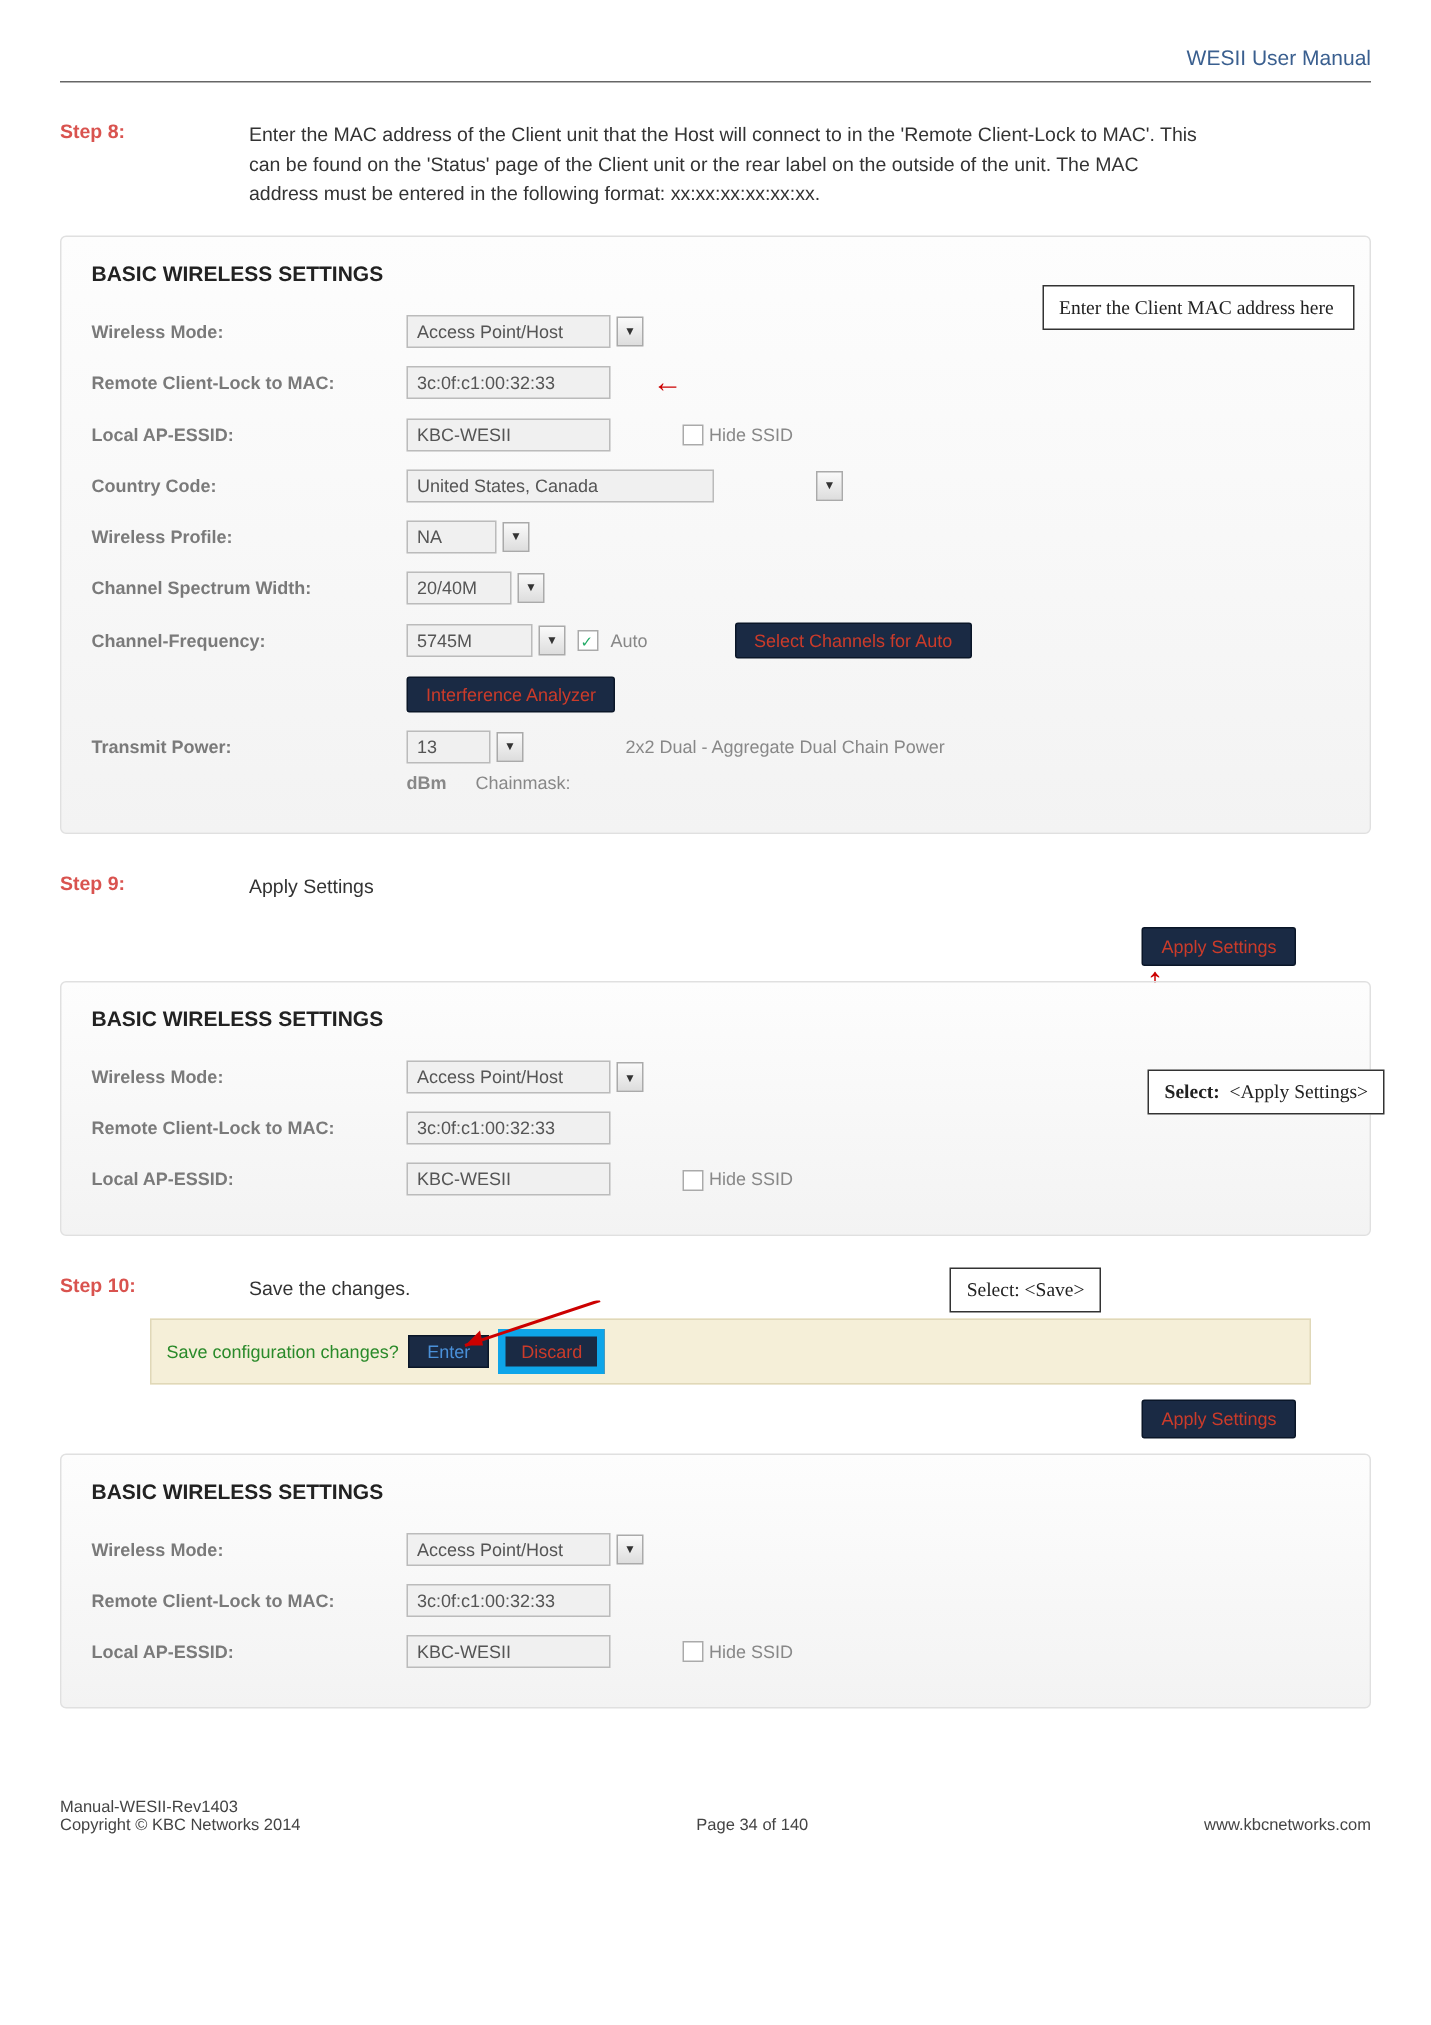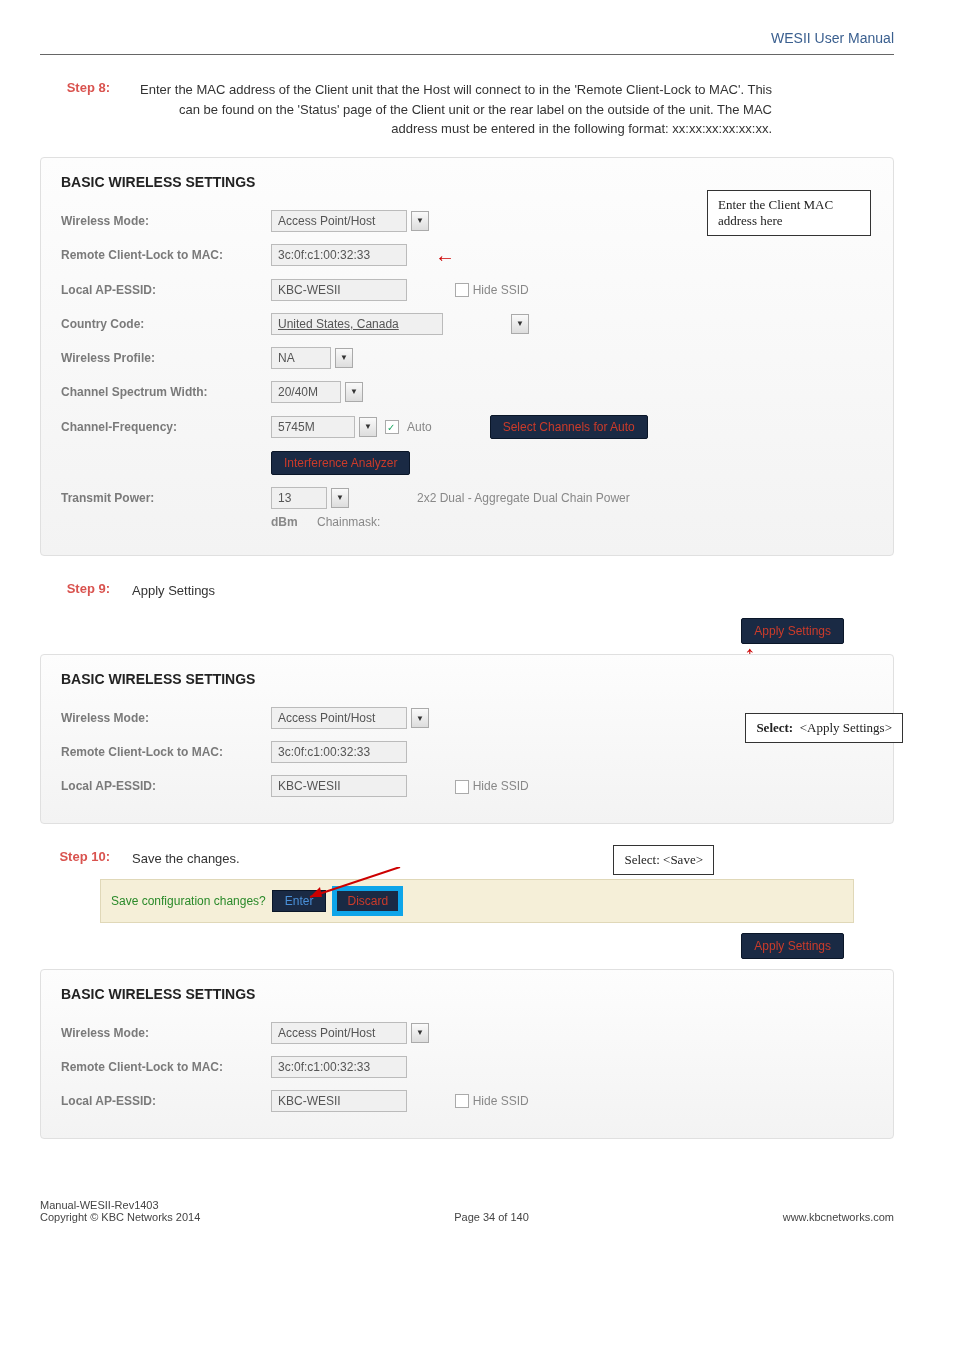--- a/index.html
+++ b/index.html
@@ -5,47 +5,47 @@
   * { box-sizing: border-box; margin: 0; padding: 0; }
   body {
     font-family: Verdana, Arial, sans-serif;
     background: #fff;
     width: 954px;
     margin: 0 auto;
     color: #333;
     font-size: 13px;
   }
   .page {
-    padding: 30px 60px 20px 40px;
+    padding: 30px 40px 20px 40px;
   }
   .header-right {
     text-align: right;
     color: #3a5f8f;
     font-size: 14px;
     padding-bottom: 8px;
     border-bottom: 1px solid #666;
     margin-bottom: 25px;
   }
   .step-block {
     margin: 15px 0 18px 0;
     display: flex;
-    gap: 22px;
-    text-align: right;
+    gap: 12px;
   }
   .step-label {
     color: #d9534f;
     font-weight: bold;
     font-size: 13px;
     min-width: 70px;
   }
   .step-text {
     color: #333;
     font-size: 13px;
     line-height: 1.5;
     max-width: 640px;
+    margin-left: 44px;
   }
   .panel {
     background: linear-gradient(#fdfdfd, #f3f3f3);
     border: 1px solid #e0e0e0;
     border-radius: 4px;
     padding: 16px 20px 20px 20px;
     margin: 10px 0 25px 0;
     position: relative;
   }
   .panel-title {
@@ -73,21 +73,21 @@
   .input, .select {
     border: 1px solid #bbb;
     background: #f0f0f0;
     padding: 3px 6px;
     font-size: 12px;
     color: #555;
     min-height: 22px;
   }
   .select-small { width: 60px; }
   .select-med { width: 136px; }
-  .select-wide { width: 172px; text-decoration: underline; }
+  .select-wide { width: 205px; }
   .dropdown-btn {
     width: 18px;
     height: 20px;
     border: 1px solid #aaa;
     background: linear-gradient(#fafafa,#ddd);
     display: inline-flex;
     align-items: center;
     justify-content: center;
     font-size: 8px;
     color: #333;
@@ -280,21 +280,21 @@
         <span style="margin-left:60px;" class="gray-text">2x2 Dual - Aggregate Dual Chain Power</span>
       </div>
     </div>
     <div class="form-row" style="margin-top:-6px;">
       <div class="form-label"></div>
       <div class="form-control gray-text">
         <b>dBm</b>&nbsp;<span>Chainmask:</span>
       </div>
     </div>
 
-    <div class="annotation" style="top:32px;right:22px;width:164px;">Enter the Client MAC address here</div>
+    <div class="annotation" style="top:32px;right:10px;width:208px;">Enter the Client MAC address here</div>
   </div>
 
   <div class="step-block">
     <div class="step-label">Step 9:</div>
     <div class="step-text">Apply Settings</div>
   </div>
 
   <div style="position:relative;">
     <div class="apply-right">
       <span class="btn-apply">Apply Settings</span>

